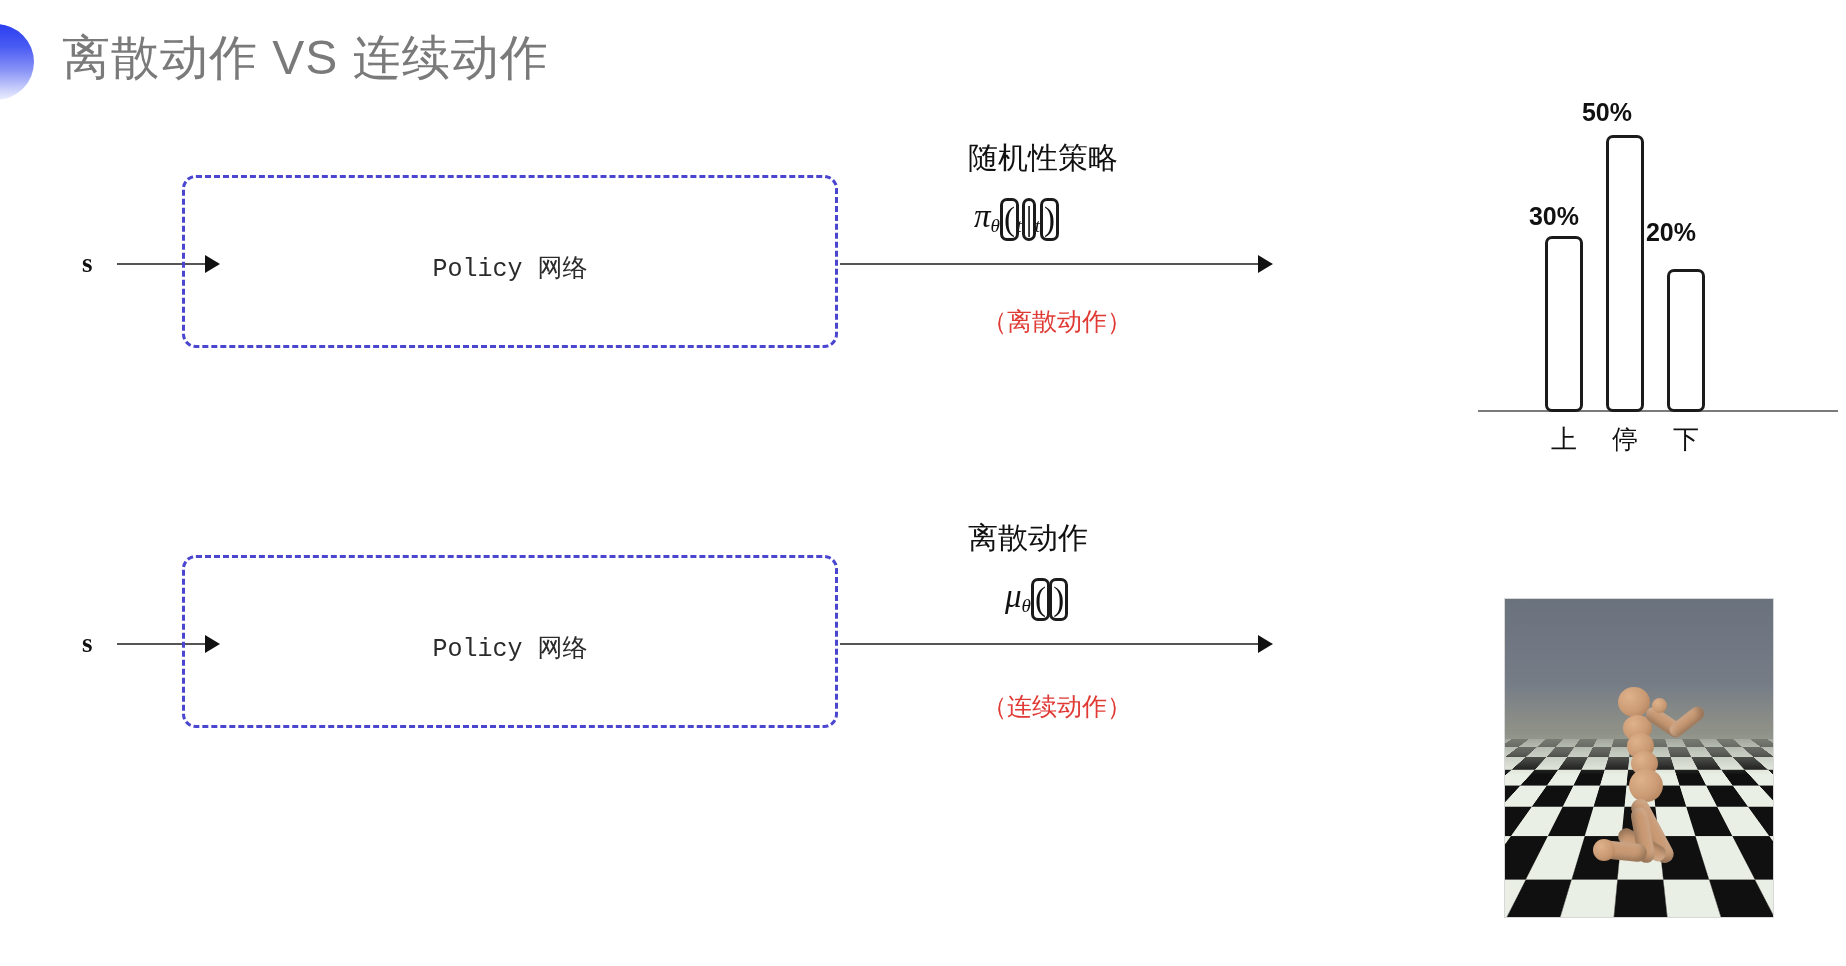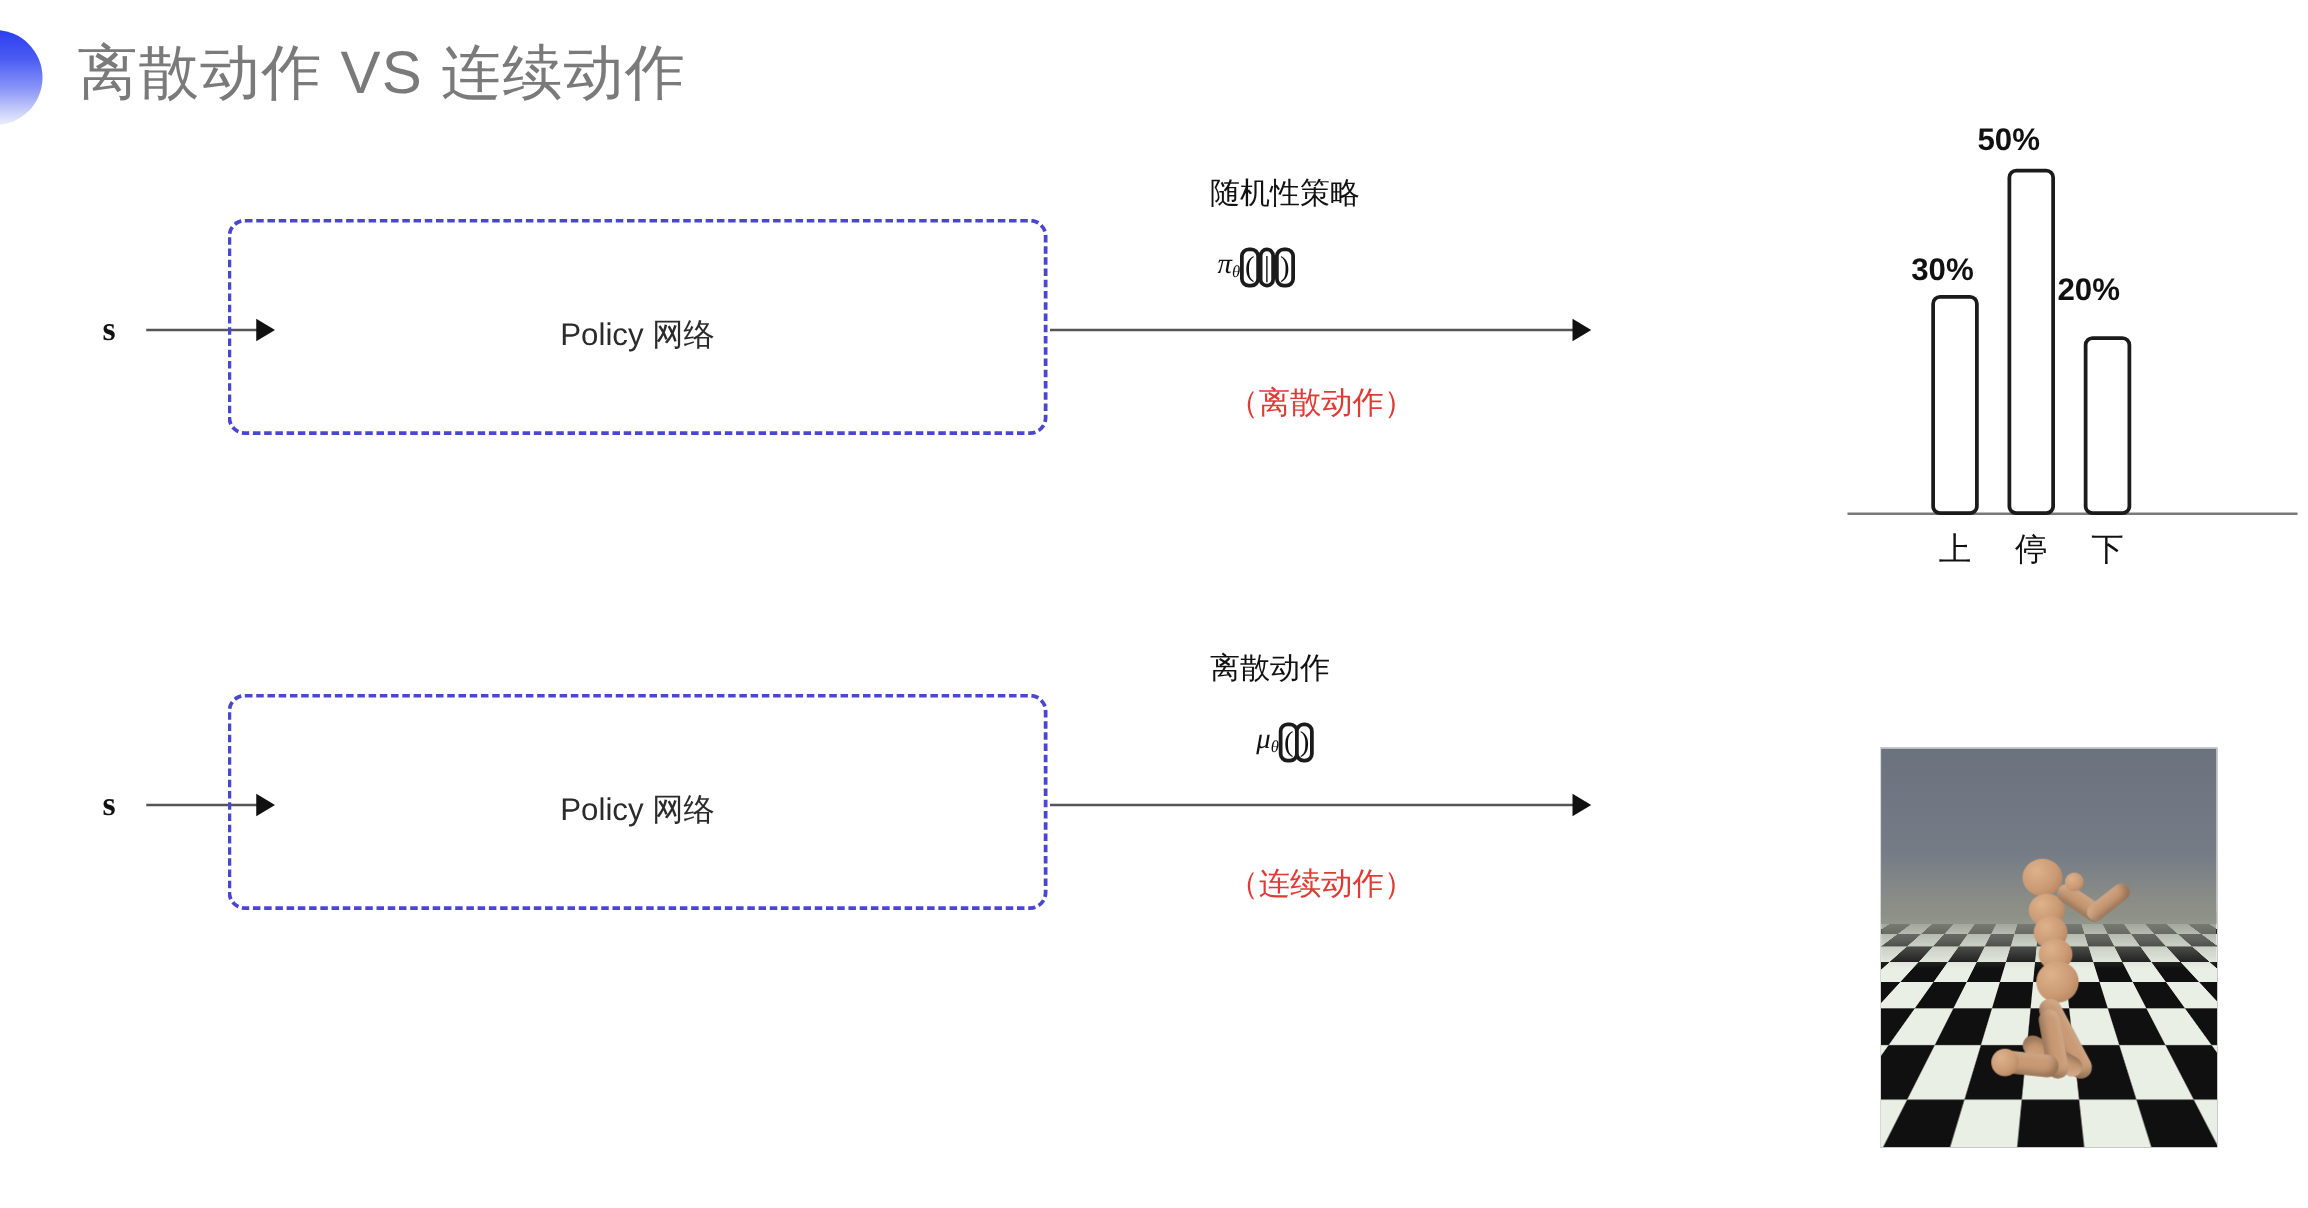--- a/index.html
+++ b/index.html
@@ -48,21 +48,21 @@
     box-sizing: border-box;
     background: transparent;
   }
   .policy-box-label {
     position: absolute;
     left: 0;
     right: 0;
     text-align: center;
     font-size: 25px;
     color: #2b2b2b;
-    font-family: Liberation Sans, sans-serif;
+    font-family: Liberation Mono, monospace;
   }
 
   
   .s-label {
     position: absolute;
     font-size: 27px;
     font-weight: bold;
     color: #111;
     font-family: "Liberation Serif", "DejaVu Serif", serif;
     font-style: normal;
@@ -79,28 +79,28 @@
     width: 0;
     height: 0;
     border-top: 9px solid transparent;
     border-bottom: 9px solid transparent;
     border-left: 15px solid #111;
   }
 
   
   .cn-head {
     position: absolute;
-    font-size: 24px;
+    font-size: 30px;
     color: #111;
     white-space: nowrap;
     font-family: Liberation Mono, monospace;
   }
   .formula {
     position: absolute;
-    font-size: 23px;
+    font-size: 33px;
     color: #111;
     white-space: nowrap;
     font-family: "Liberation Serif", "DejaVu Serif", serif;
     font-style: italic;
   }
   .formula .up { font-style: italic; }
   .formula sub {
     font-size: 0.58em;
     font-style: italic;
     vertical-align: -0.28em;

